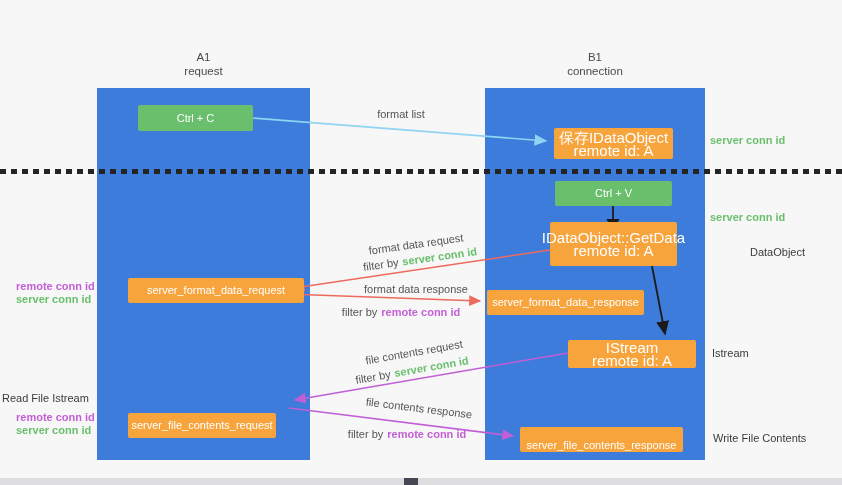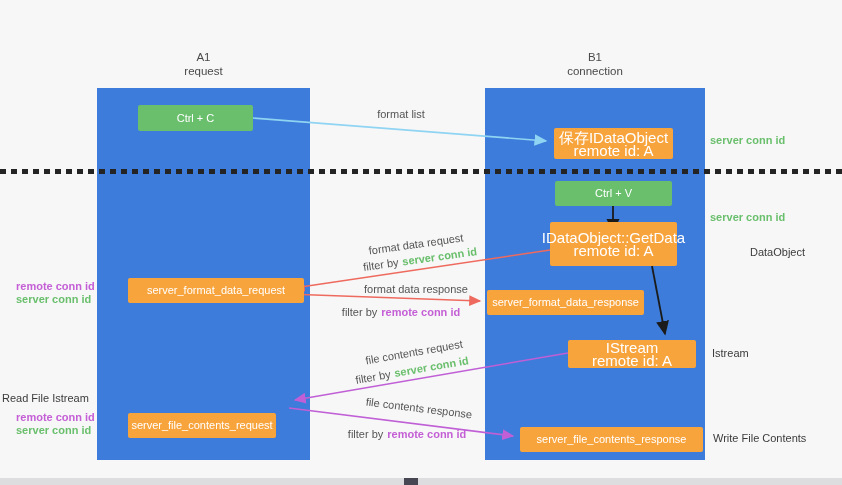--- a/index.html
+++ b/index.html
@@ -112,21 +112,21 @@
 
   <div class="box orange" style="left:568px; top:340px; width:128px; height:28px;">
     <div class="ln">IStream</div>
     <div class="ln">remote id: A</div>
   </div>
 
   <div class="box orange" style="left:128px; top:413px; width:148px; height:25px;">
     <div>server_file_contents_request</div>
   </div>
 
-  <div class="box orange" style="left:520px; top:427px; width:183px; height:25px;">
+  <div class="box orange" style="left:520px; top:427px; width:163px; height:25px;justify-content:flex-end;">
     <div>server_file_contents_response</div>
   </div>
 
   <div class="alabel" style="left:401px; top:114px;">
     <span>format list</span>
   </div>
 
   <div class="alabel tilt-m8" style="left:416px; top:244px;">
     <span>format data request</span>
   </div>

